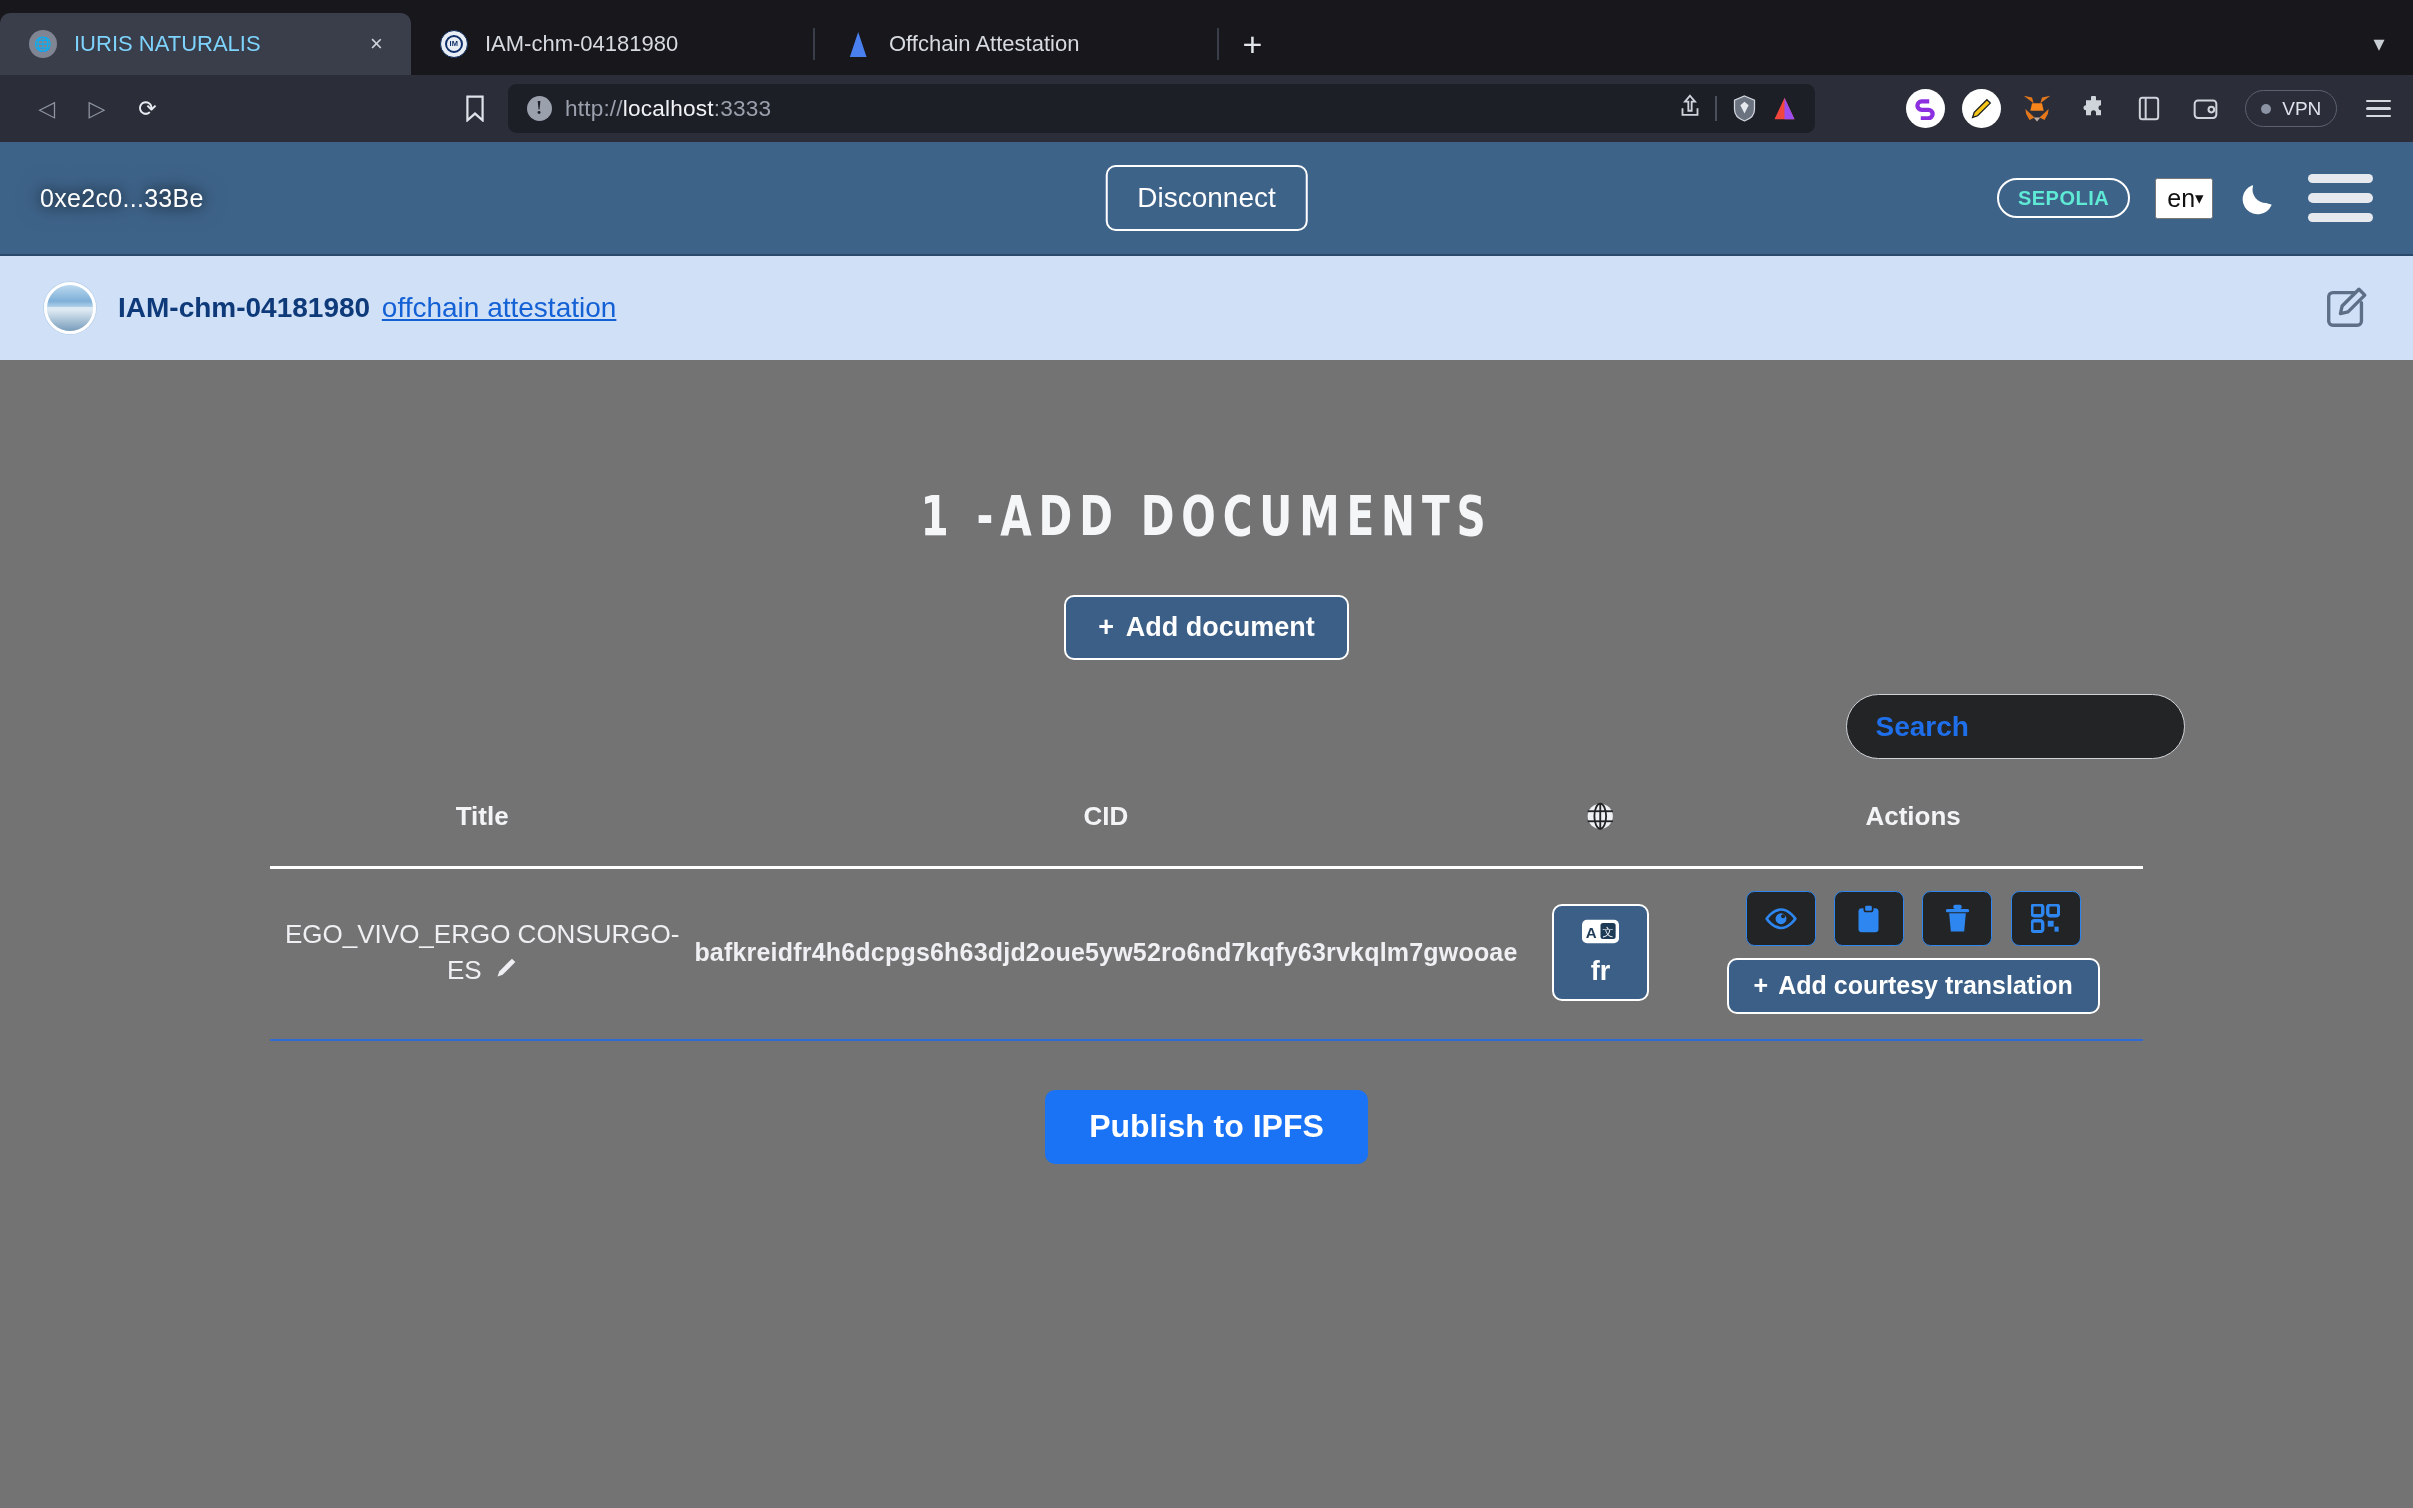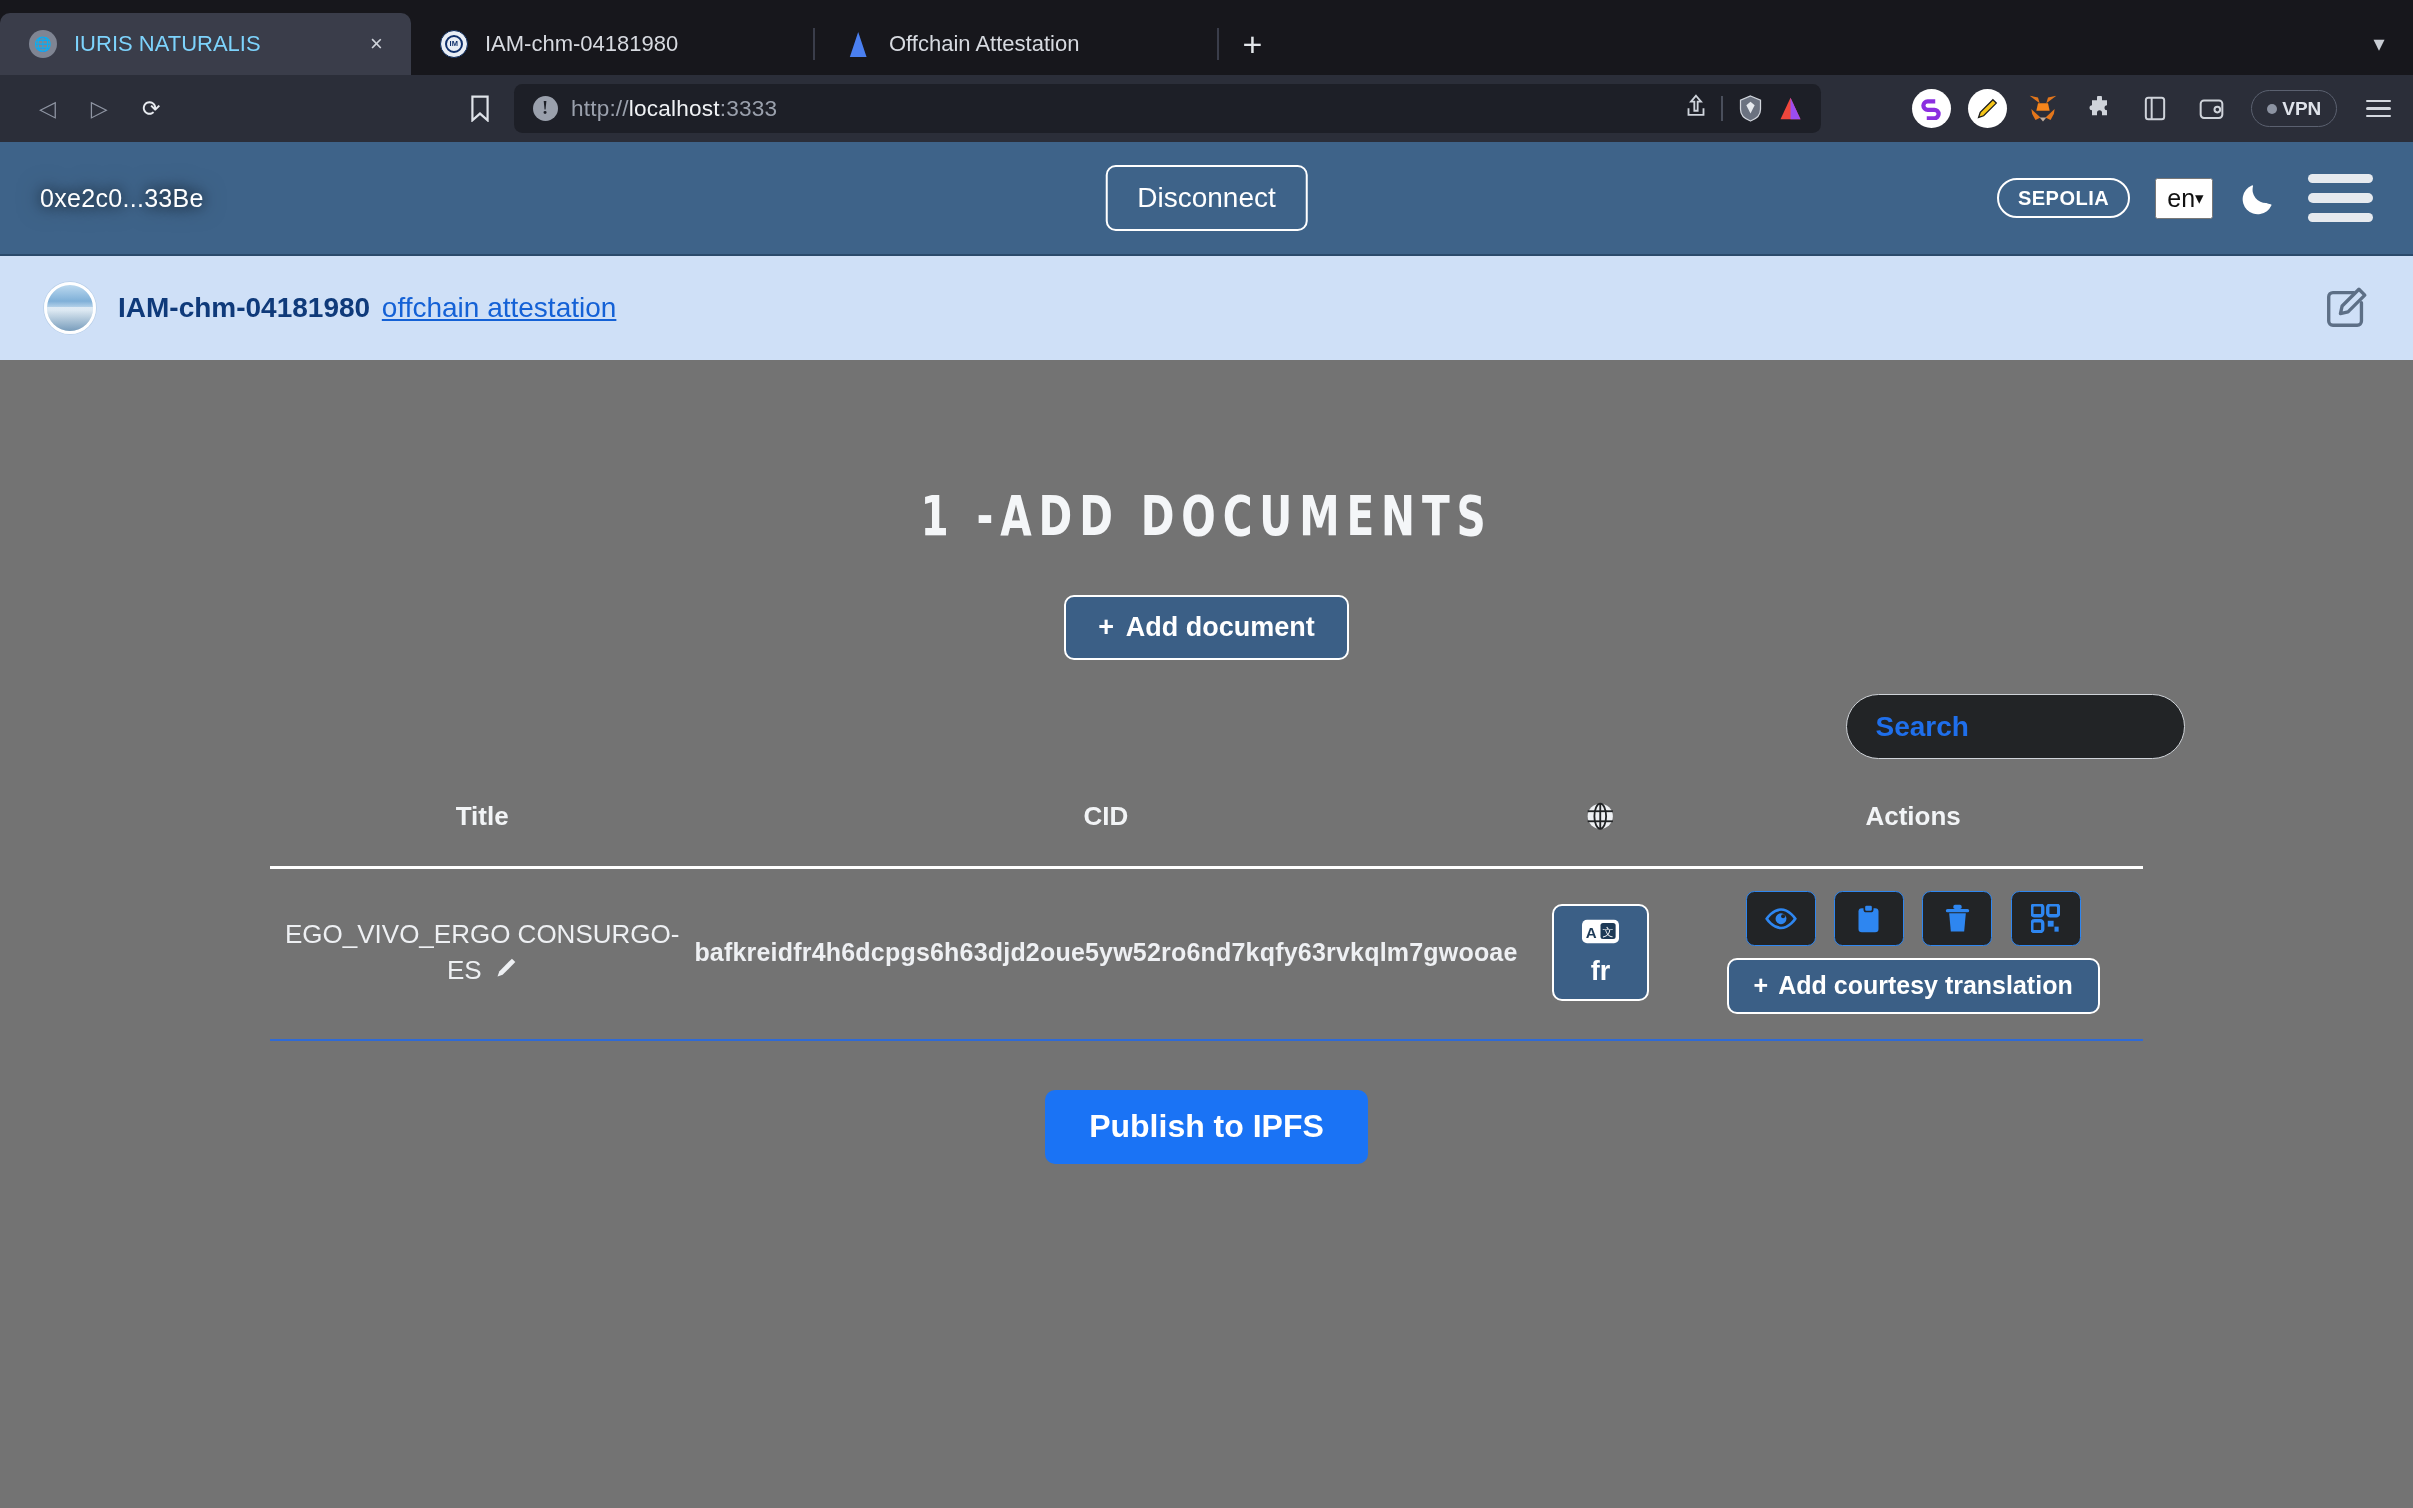--- a/index.html
+++ b/index.html
@@ -111,21 +111,21 @@
   .url-div { width:1.7px; height:25px; background:#4a4f5c; }
   .brave-lion { width:25px;height:27px; }
   .brave-tri { width:25px;height:27px; }
 
   .ext-icons { display:flex; align-items:center; gap:17px; margin-left: 84px;}
   .ext { width:39px;height:39px; display:flex;align-items:center;justify-content:center; border-radius:50%; font-size:20px;}
   .ext-circ { background:#ffffff; }
   .vpn {
     height: 37px; padding: 0 15px; border-radius: 18.4px;
     border: 1.7px solid #5b6170; color:#dfe3ea;
-    display:flex; align-items:center; gap:5px; font-size:19px; font-weight:bold;
+    display:flex; align-items:center; gap:11px; font-size:19px; font-weight:normal;
     margin-left: 3.4px;
     justify-content: center;
   }
   .vpn-dot { width:10px;height:10px;border-radius:50%;background:#8c93a2;}
   .hamburger-brave { margin-left:11.7px; display:flex;flex-direction:column;gap:5px; }
   .hamburger-brave i { display:block; width:25px;height:2.5px;background:#d4d8df;border-radius:1.7px;}
 
   
   .app-header {
     height: 112px;
@@ -146,21 +146,21 @@
     border: 2.5px solid #ffffff; border-radius: 10px;
     color:#ffffff; font-size:28px;
     padding: 15px 30px; background: transparent;
     font-family: "Liberation Sans", sans-serif;
   }
   .header-right {
     margin-left:auto; display:flex; align-items:center; gap:25px;
   }
   .sepolia {
     border:2.5px solid #ffffff; border-radius:20px;
-    color:#ffffff; font-size:20px; font-weight:bold;
+    color:#5eead4; font-size:20px; font-weight:bold;
     padding: 6.7px 18.4px; letter-spacing:0.5px;
   }
   .lang-select {
     background:#ffffff; color:#111;
     font-size: 25px; padding: 5px 8.4px 5px 11.7px;
     border: 0.8px solid #777; border-radius:2.5px;
     display:flex; align-items:center; gap:0;
   }
   .lang-select .cv { font-size:17px; }
   .moon { width:40px;height:40px; }

